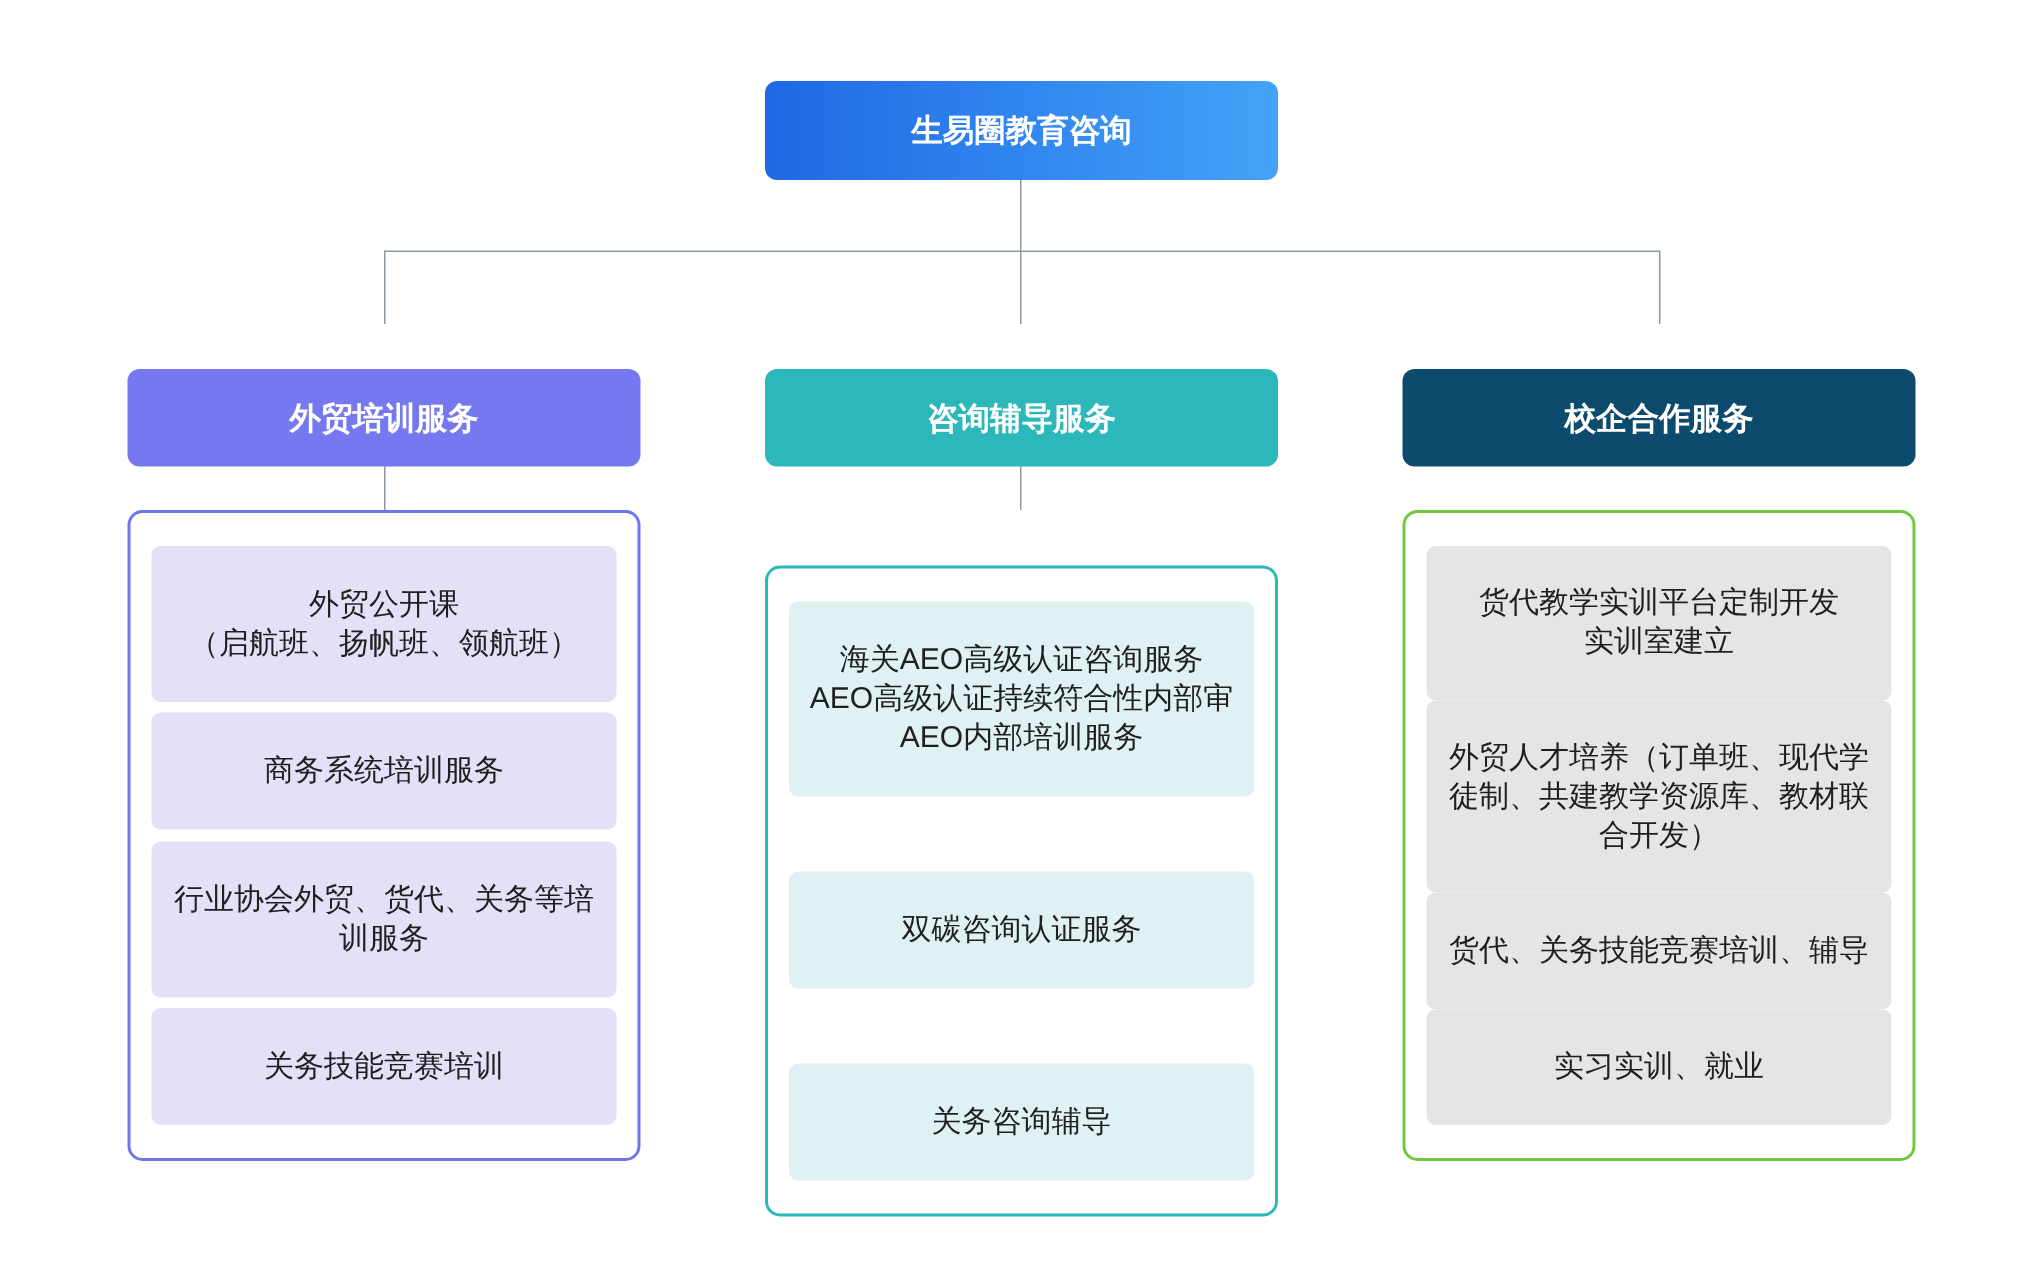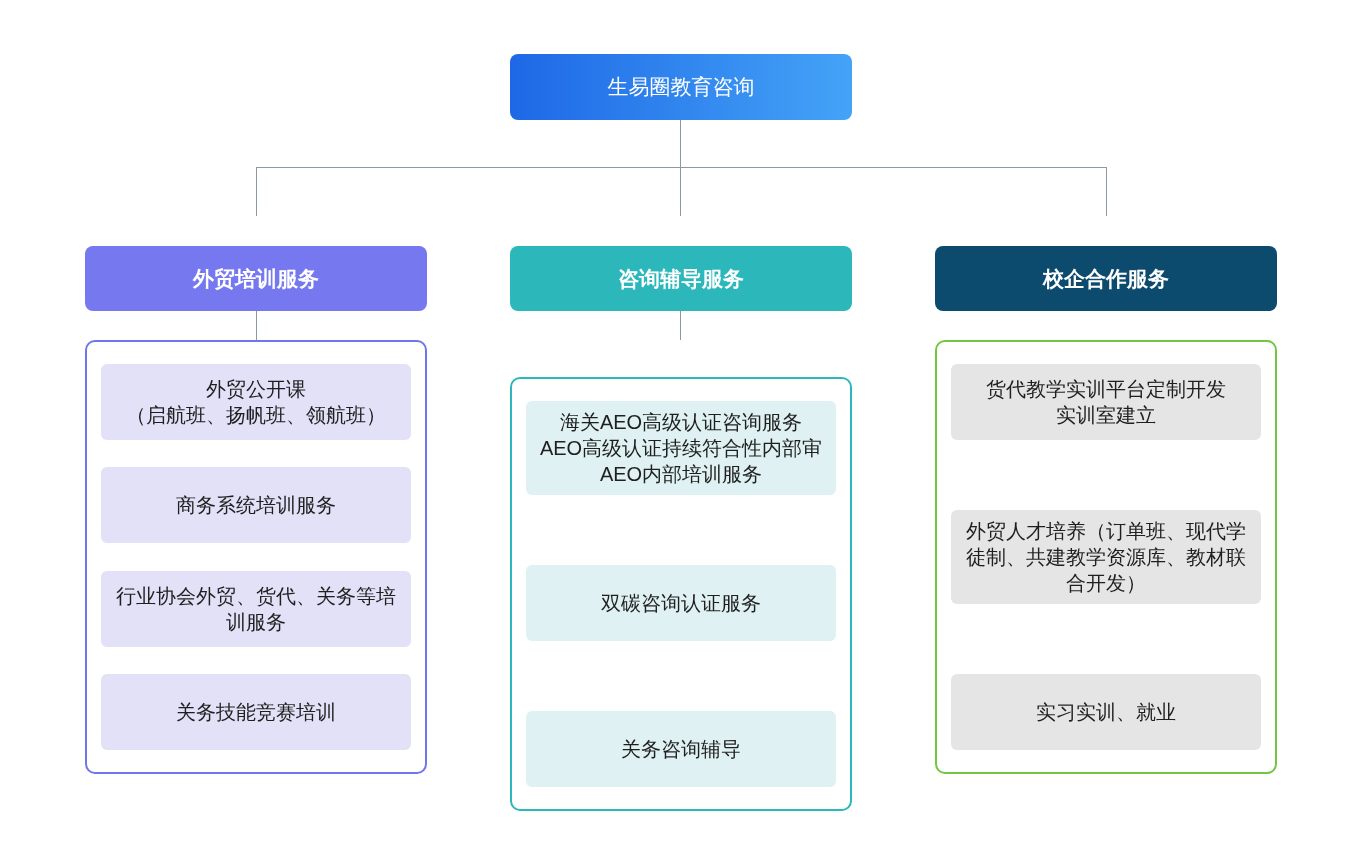--- a/index.html
+++ b/index.html
@@ -32,21 +32,21 @@
 
   
   .root-node {
     position: absolute;
     left: 510px; top: 54px;
     width: 342px; height: 66px;
     border-radius: 8px;
     background: linear-gradient(90deg, #1e68e6 0%, #44a3f7 100%);
     color: #ffffff;
     font-size: 21px;
-    font-weight: normal;
+    font-weight: bold;
     display: flex;
     align-items: center;
     justify-content: center;
     box-sizing: border-box;
   }
 
   
   .branch-header {
     position: absolute;
     top: 216px;
@@ -85,21 +85,21 @@
   .tree-item {
     min-height: 76px;
     border-radius: 6px;
     display: flex;
     align-items: center;
     justify-content: center;
     text-align: center;
     font-size: 20px;
     line-height: 26px;
     color: #1f1f1f;
-    padding: 8px 10px;
+    padding: 26px 10px;
     box-sizing: border-box;
     white-space: pre-line;
   }
   #container-1 .tree-item { background: #e2e1f8; }
   #container-2 .tree-item { background: #dff1f2; }
   #container-3 .tree-item { background: #e5e5e5; font-family: Liberation Serif, serif; }
 </style>
 </head>
 <body>
 
@@ -140,16 +140,17 @@
 AEO高级认证持续符合性内部审
 AEO内部培训服务</div>
     <div class="tree-item">双碳咨询认证服务</div>
     <div class="tree-item">关务咨询辅导</div>
   </div>
 
   <div class="branch-container" id="container-3">
     <div class="tree-item">货代教学实训平台定制开发
 实训室建立</div>
     <div class="tree-item">外贸人才培养（订单班、现代学徒制、共建教学资源库、教材联合开发）</div>
+    <div class="tree-item">货代、关务技能竞赛培训、辅导</div>
     <div class="tree-item">实习实训、就业</div>
   </div>
 
 </div>
 
 </body></html>

